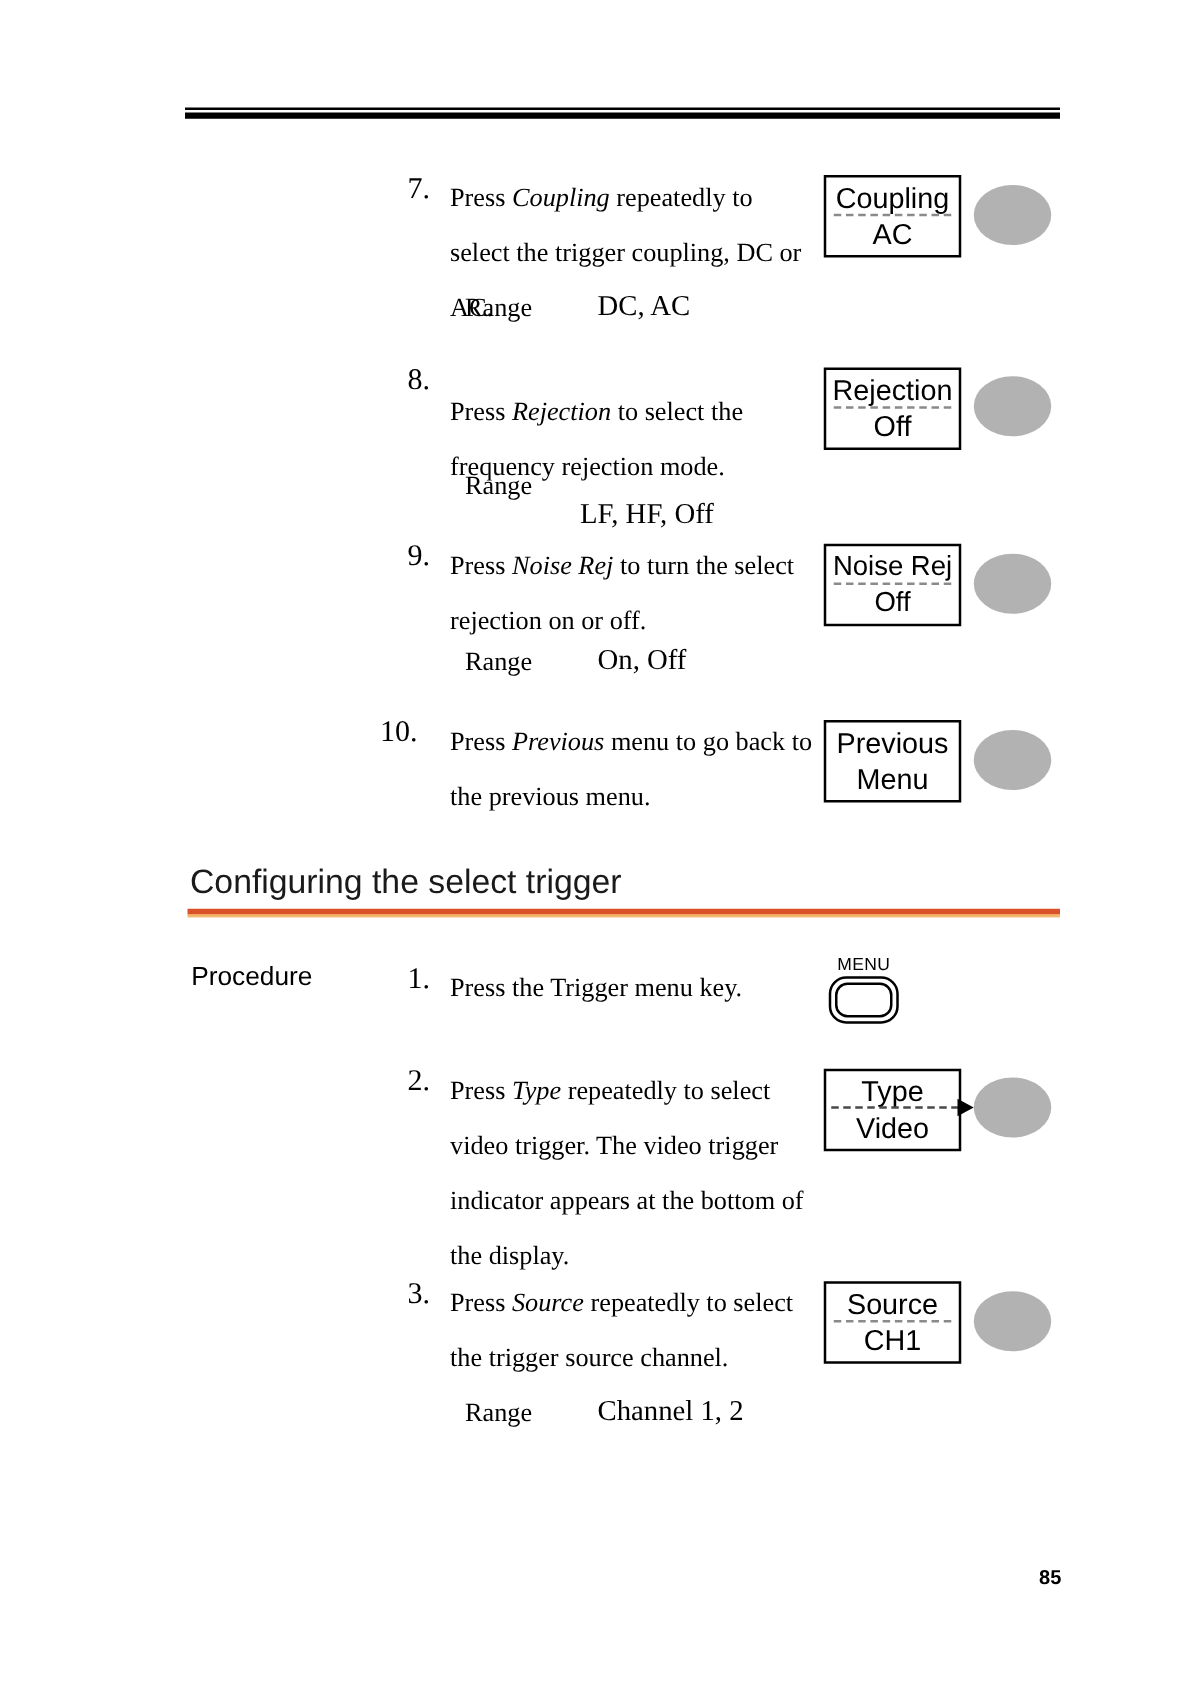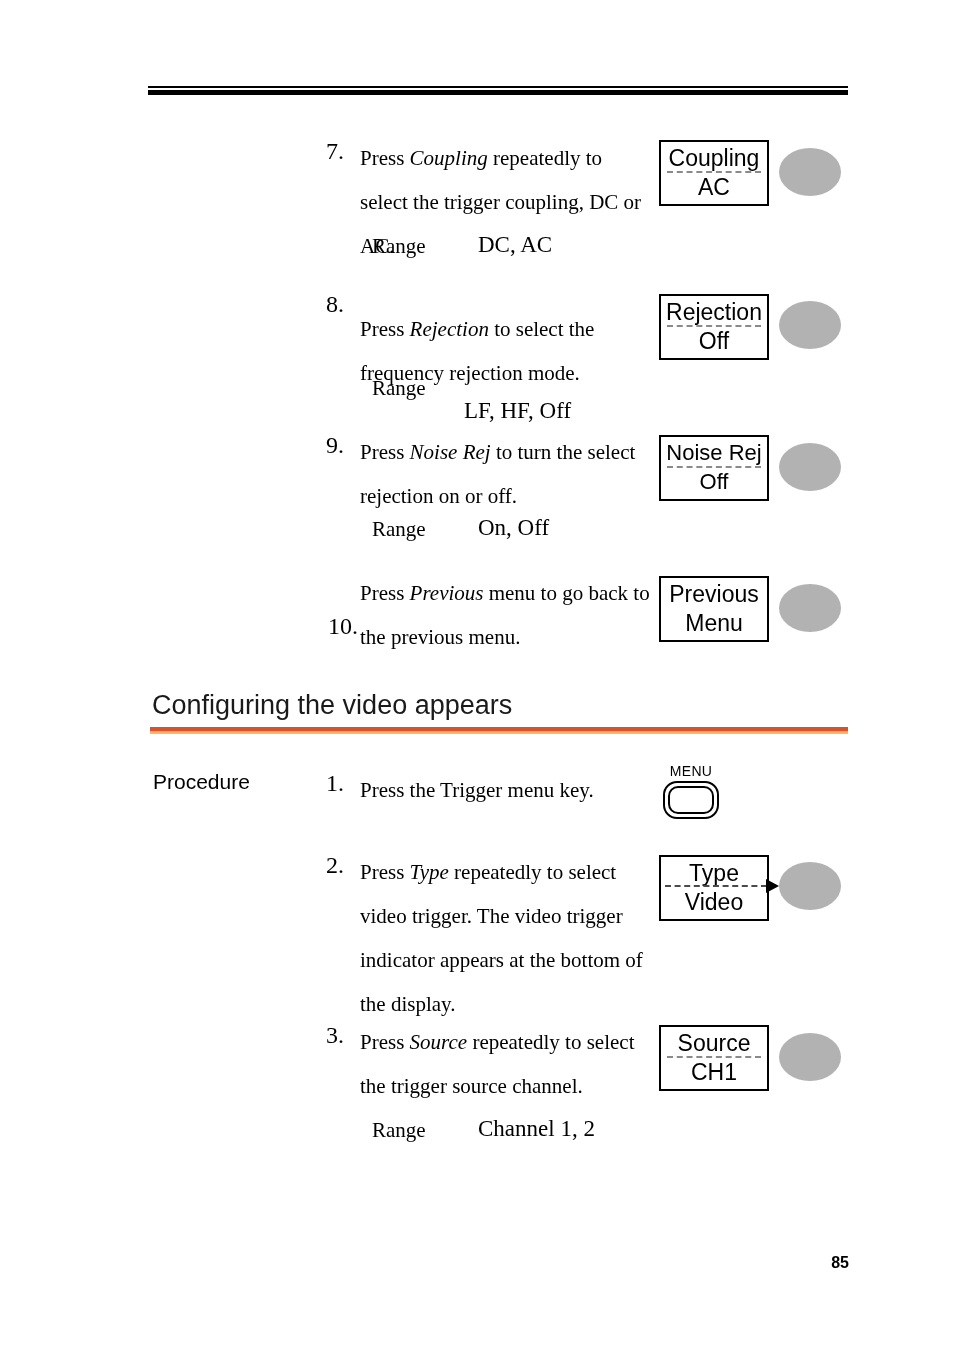--- a/index.html
+++ b/index.html
@@ -291,30 +291,30 @@
     </div>
     <div class="softkey tight" style="left:659px; top:435px; width:110px; height:66px;">
       <div class="sk-top">Noise Rej</div>
       <div class="sk-sep"></div>
       <div class="sk-bot">Off</div>
     </div>
     <div class="knob" style="left:779px; top:443px; width:62px; height:48px;"></div>
   </div>
 
   <div class="step">
-    <div class="step-num" style="left:304px; top:571px; width:54px;margin-top:40px;">10.</div>
+    <div class="step-num" style="left:280px; top:571px; width:54px;">10.</div>
     <div class="step-text" style="left:360px; top:571px; width:290px;"><span>Press </span><i>Previous</i><span> menu to go back to the previous menu.</span></div>
     <div class="softkey" style="left:659px; top:576px; width:110px; height:66px;">
       <div class="sk-top">Previous</div>
       <div class="sk-bot">Menu</div>
     </div>
     <div class="knob" style="left:779px; top:584px; width:62px; height:48px;"></div>
   </div>
 
-  <div class="section-head">Configuring the video appears</div>
+  <div class="section-head">Configuring the select trigger</div>
   <div class="section-bar"></div>
 
   <div class="proc-label">Procedure</div>
 
   <div class="step">
     <div class="step-num" style="left:300px; top:768px; width:44px;">1.</div>
     <div class="step-text" style="left:360px; top:768px; width:300px;">Press the Trigger menu key.</div>
     <div class="menukey" style="left:657px; top:763px; width:68px; height:60px;">
       <div class="mk-label">MENU</div>
       <div class="mk-outer"></div>

